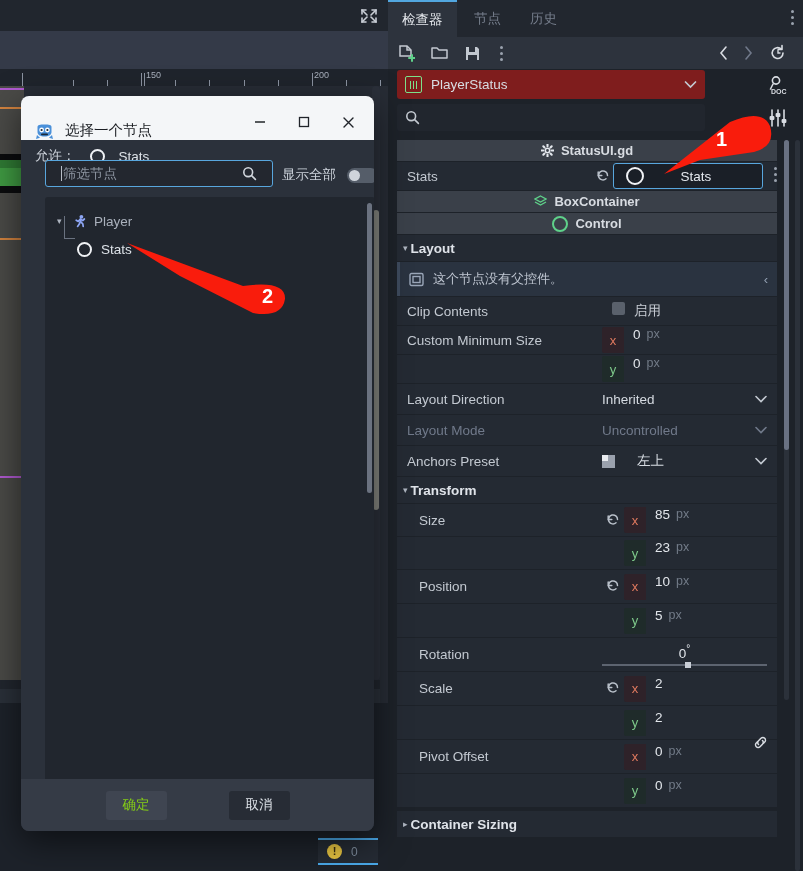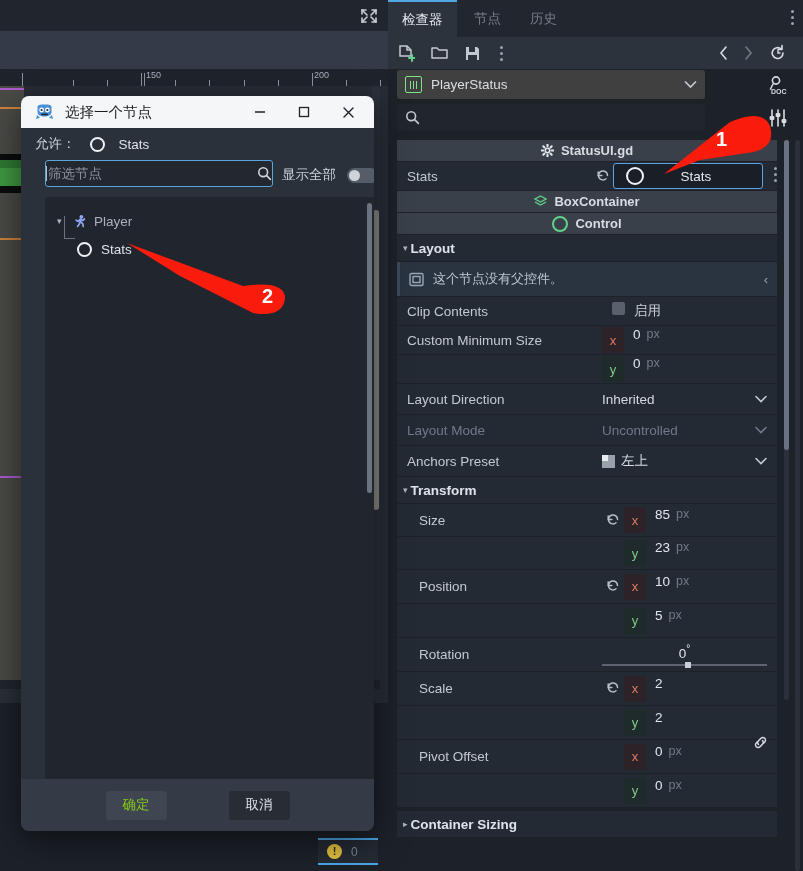--- a/index.html
+++ b/index.html
@@ -42,21 +42,21 @@
        padding:0 14px;box-sizing:border-box;font-size:13.5px;}
   .tab.active{background:#2d333d;color:#e6e9ee;border-top:2px solid #52a7e0;}
   .tab.idle{color:#767e8c;}
   #tab-menu-dots{right:9px;top:10px;}
   .vdots{width:3px;}
   .vdots i{display:block;width:3px;height:3px;background:#9aa2ae;border-radius:50%;margin-bottom:3px;}
 
   #toolbar{left:388px;top:37px;width:415px;height:32px;background:#2d333d;}
   .tb{position:absolute;top:8px;}
 
-  #objrow{left:397px;top:70px;width:308px;height:29px;background:#404040;border-radius:3px;
+  #objrow{left:397px;top:70px;width:308px;height:29px;background:#7f1d1d;border-radius:3px;
           display:flex;align-items:center;padding:0 8px;box-sizing:border-box;gap:9px;}
   #obj-icon{width:15px;height:15px;border:1.6px solid #7de08a;border-radius:2px;
             display:flex;align-items:center;justify-content:center;gap:1.5px;}
   #obj-icon b{display:block;width:1.6px;height:8px;background:#7de08a;}
   #obj-name{flex:1;font-size:13.5px;color:#d9dde3;}
   #doc-btn{left:762px;top:70px;width:32px;height:29px;}
 
   #filterrow{left:397px;top:104px;width:308px;height:27px;background:#21262e;border-radius:3px;
              display:flex;align-items:center;padding:0 8px;box-sizing:border-box;}
   #filter-ph{flex:1;font-size:13.5px;color:#7f8793;}
@@ -101,32 +101,32 @@
   #rot-track{height:2px;background:#5d6470;position:relative;}
   #rot-knob{position:absolute;left:50%;top:-2px;width:6px;height:6px;background:#c9ced6;}
   #link-icon{position:absolute;right:8px;top:28px;}
   #dock-scroll{left:784px;top:140px;width:5px;height:560px;background:#2b313a;border-radius:3px;}
   #dock-thumb{left:784px;top:140px;width:5px;height:310px;background:#697182;border-radius:3px;}
   #dock-scroll2{left:795px;top:140px;width:5px;height:731px;background:#2b313a;border-radius:3px;}
 
   
   #dialog{left:21px;top:96px;width:353px;height:735px;background:#2b313b;
           border-radius:8px;box-shadow:0 10px 34px rgba(0,0,0,.55);overflow:hidden;}
-  #titlebar{height:32px;background:#f4f6f8;display:flex;align-items:center;padding:0 4px 0 14px;
+  #titlebar{height:44px;background:#f4f6f8;display:flex;align-items:flex-end;padding:0 4px 0 14px;
             box-sizing:border-box;}
   #dlg-icon{width:19px;height:16px;margin-right:11px;}
   #dlg-title{flex:1;font-size:14.5px;color:#1a1d22;}
   .wbtn{width:44px;height:36px;display:flex;align-items:center;justify-content:center;color:#20242a;}
   #allowrow{height:32px;display:flex;align-items:center;padding-left:14px;box-sizing:border-box;gap:8px;}
   #allow-label{font-size:13.5px;color:#ccd2da;}
   #allow-ring{width:11px;height:11px;border:2.6px solid #eef1f5;border-radius:50%;margin-left:6px;}
   #allow-type{font-size:13.5px;color:#dde2e8;margin-left:6px;}
   #searchrow{position:absolute;left:24px;top:64px;width:228px;height:27px;
              background:#23272f;border:1.6px solid #58a6dd;border-radius:3px;
-             display:flex;align-items:center;padding:0 0;box-sizing:border-box;}
+             display:flex;align-items:center;padding:0 15px;box-sizing:border-box;}
   #search-caret{width:1px;height:15px;background:#b8bec8;}
   #search-ph{flex:1;font-size:13.5px;color:#8d95a1;padding-left:1px;}
   #showall-label{position:absolute;left:261px;top:70px;font-size:13.5px;color:#ccd2da;}
   #toggle{position:absolute;left:326px;top:72px;width:31px;height:15px;background:#555d69;border-radius:8px;}
   #toggle i{position:absolute;left:2px;top:2px;width:11px;height:11px;background:#cfd4db;border-radius:50%;}
   #tree{position:absolute;left:24px;top:101px;width:330px;height:688px;background:#21262e;
         border-radius:3px;overflow:hidden;}
   .tnode{height:28px;display:flex;align-items:center;font-size:13.5px;}
   #tn-player{padding-left:12px;color:#aab1bc;gap:7px;}
   #tn-stats{padding-left:32px;color:#dde2e8;gap:9px;}
@@ -425,21 +425,21 @@
       <span>Uncontrolled</span>
       <svg width="12" height="8" viewBox="0 0 12 8">
           <path d="M1 1.5 L6 6.5 L11 1.5" fill="none" stroke="#70798a" stroke-width="1.6" stroke-linecap="round"></path>
         </svg>
     </div>
   </div>
 
   <div class="prow" style="height:30px">
     <div class="plabel">Anchors Preset</div>
     <div class="pval combo">
-      <span style="display:flex;align-items:center;gap:6px">
+      <span style="display:flex;align-items:center;gap:22px">
         <span style="display:inline-block;width:13px;height:13px;background:#9aa1ad;position:relative">
           <span style="position:absolute;left:0;top:0;width:6px;height:6px;background:#e8ebef"></span>
         </span>
         <span>左上</span>
       </span>
       <svg width="12" height="8" viewBox="0 0 12 8">
           <path d="M1 1.5 L6 6.5 L11 1.5" fill="none" stroke="#c3c9d1" stroke-width="1.6" stroke-linecap="round"></path>
         </svg>
     </div>
   </div>

